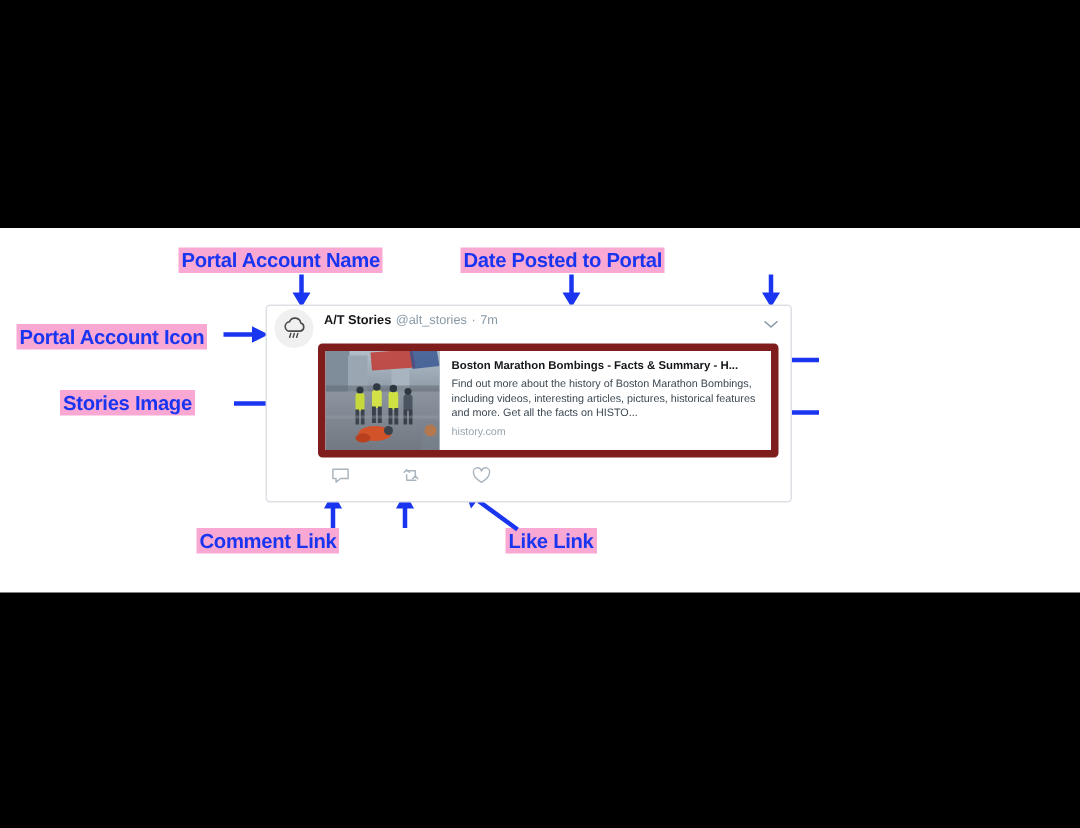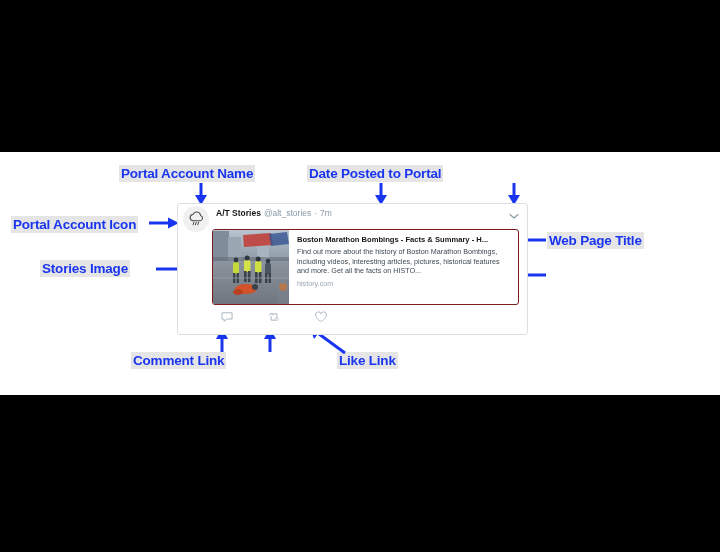--- a/index.html
+++ b/index.html
@@ -22,21 +22,21 @@
     top: 152px;
     width: 720px;
     height: 243px;
     background: #ffffff;
   }
 
   
   .anno {
     position: absolute;
     color: #1a35f0;
-    background: #e5e5e5;
+    background: #f9a8d4;
     font-weight: bold;
     font-size: 13.5px;
     line-height: 15px;
     letter-spacing: -0.2px;
     white-space: pre;
     padding: 1px 2px;
   }
   .anno.two-line { white-space: pre-line; text-align: center; }
 
   
@@ -92,21 +92,21 @@
     cursor: pointer;
   }
   #chevron-btn svg { display:block; }
 
   
   #link-preview {
     position: absolute;
     left: 34px; top: 25px;
     width: 307px;
     height: 76px;
-    border: 1px solid #7f1d1d;
+    border: 5px solid #7f1d1d;
     border-radius: 3px;
     box-sizing: border-box;
     overflow: hidden;
     display: flex;
   }
   #preview-thumb {
     width: 76px;
     height: 100%;
     flex: none;
     position: relative;
@@ -169,21 +169,20 @@
 
   <div class="anno" style="left:119px; top:13px;">Portal Account Name</div>
 
   <div class="anno" style="left:307px; top:13px;">Date Posted to Portal</div>
 
 
   <div class="anno" style="left:11px; top:64px;">Portal Account Icon</div>
 
   <div class="anno" style="left:40px; top:108px;">Stories Image</div>
 
-  <div class="anno" style="left:547px; top:80px;">Web Page Title</div>
 
 
   <div class="anno" style="left:131px; top:200px;">Comment Link</div>
 
 
   <div class="anno" style="left:337px; top:200px;">Like Link</div>
 
   <div class="arrow" style="left:193px; top:31px;">
     <svg width="16" height="22" viewBox="0 0 16 22">
       <line x1="8" y1="0" x2="8" y2="14" stroke="#1a35f0" stroke-width="3"></line>

